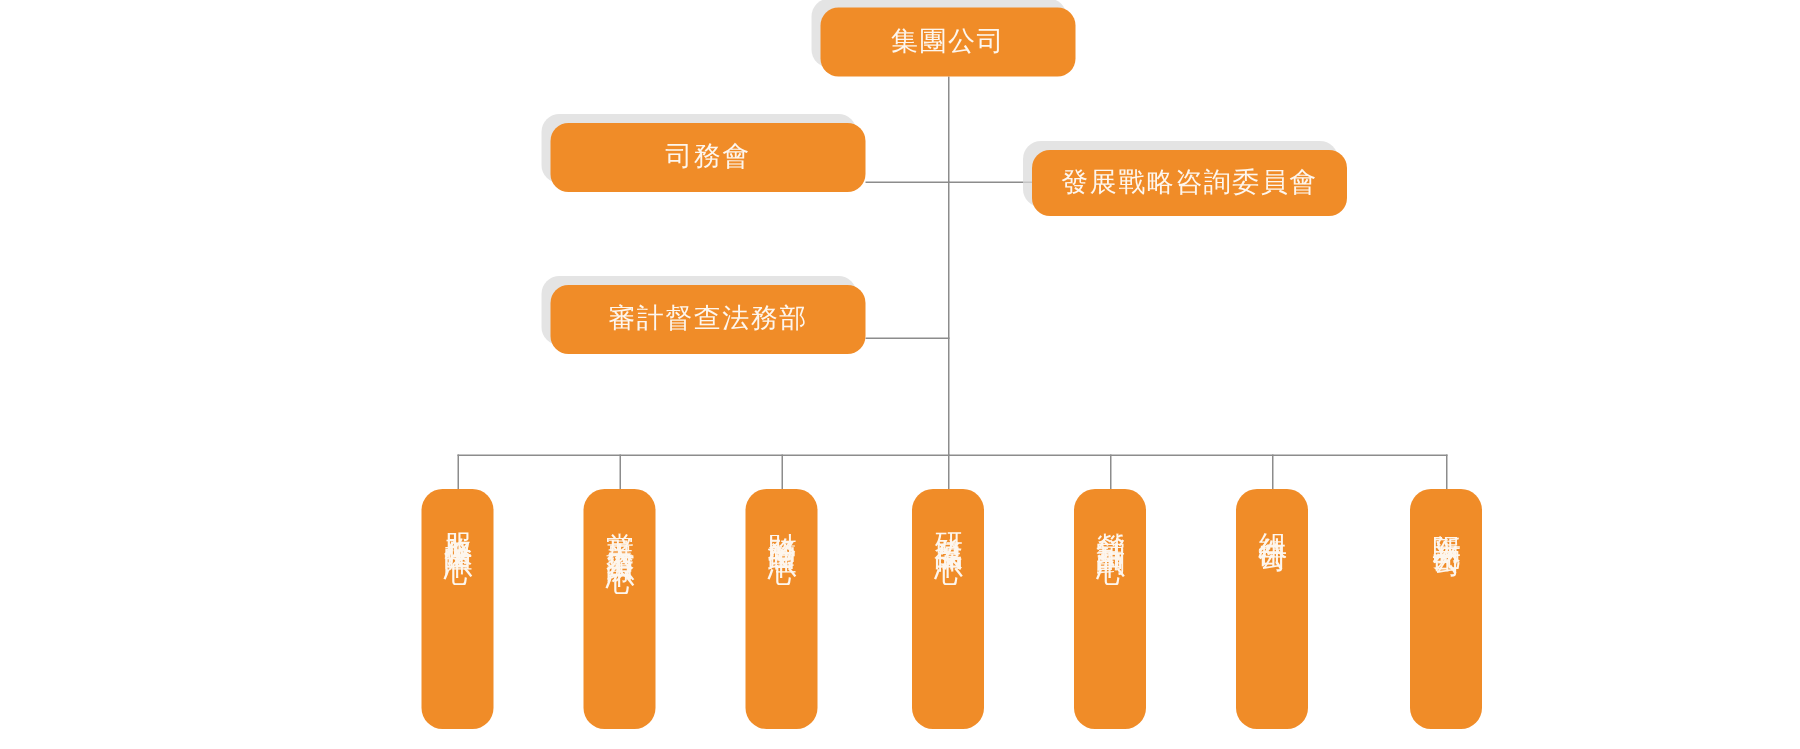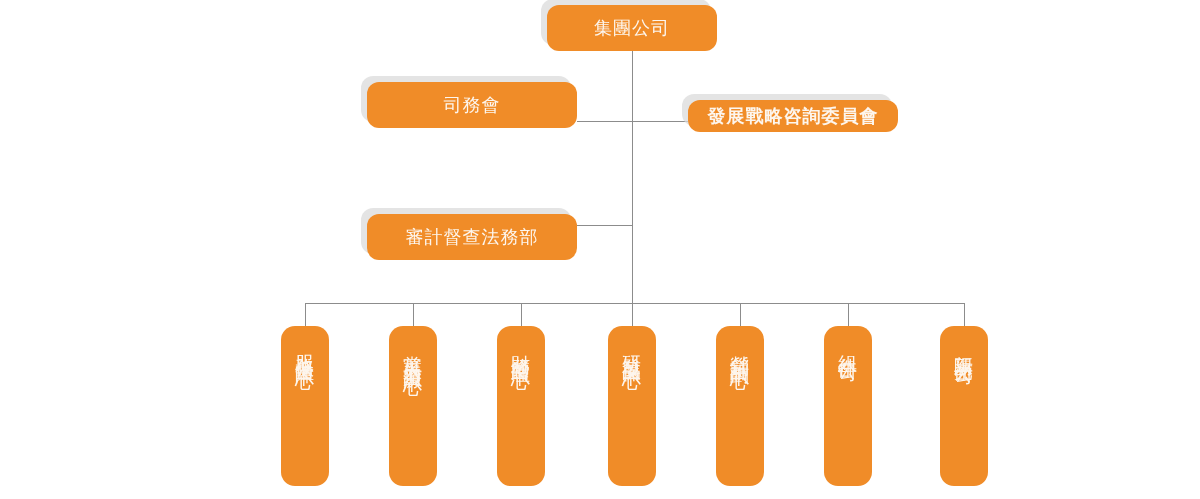--- a/index.html
+++ b/index.html
@@ -108,28 +108,28 @@
     </div>
   </div>
 
   <div class="node wide" style="left:334px; top:82px; width:210px; height:46px;">
     <div class="shadow"></div>
     <div class="box">
       <span class="label">司務會</span>
     </div>
   </div>
 
-  <div class="node wide" style="left:655px; top:100px; width:210px; height:32px;font-weight:bold;">
+  <div class="node wide" style="left:655px; top:100px; width:210px; height:44px;">
     <div class="shadow"></div>
     <div class="box">
       <span class="label">發展戰略咨詢委員會</span>
     </div>
   </div>
 
-  <div class="node wide" style="left:334px; top:214px; width:210px; height:46px;">
+  <div class="node wide" style="left:334px; top:190px; width:210px; height:46px;">
     <div class="shadow"></div>
     <div class="box">
       <span class="label">審計督查法務部</span>
     </div>
   </div>
 
   <div class="node vert" style="left:248px; top:326px; width:48px; height:160px;">
     <div class="box">
       <span class="label">服務保障中心</span>
     </div>

